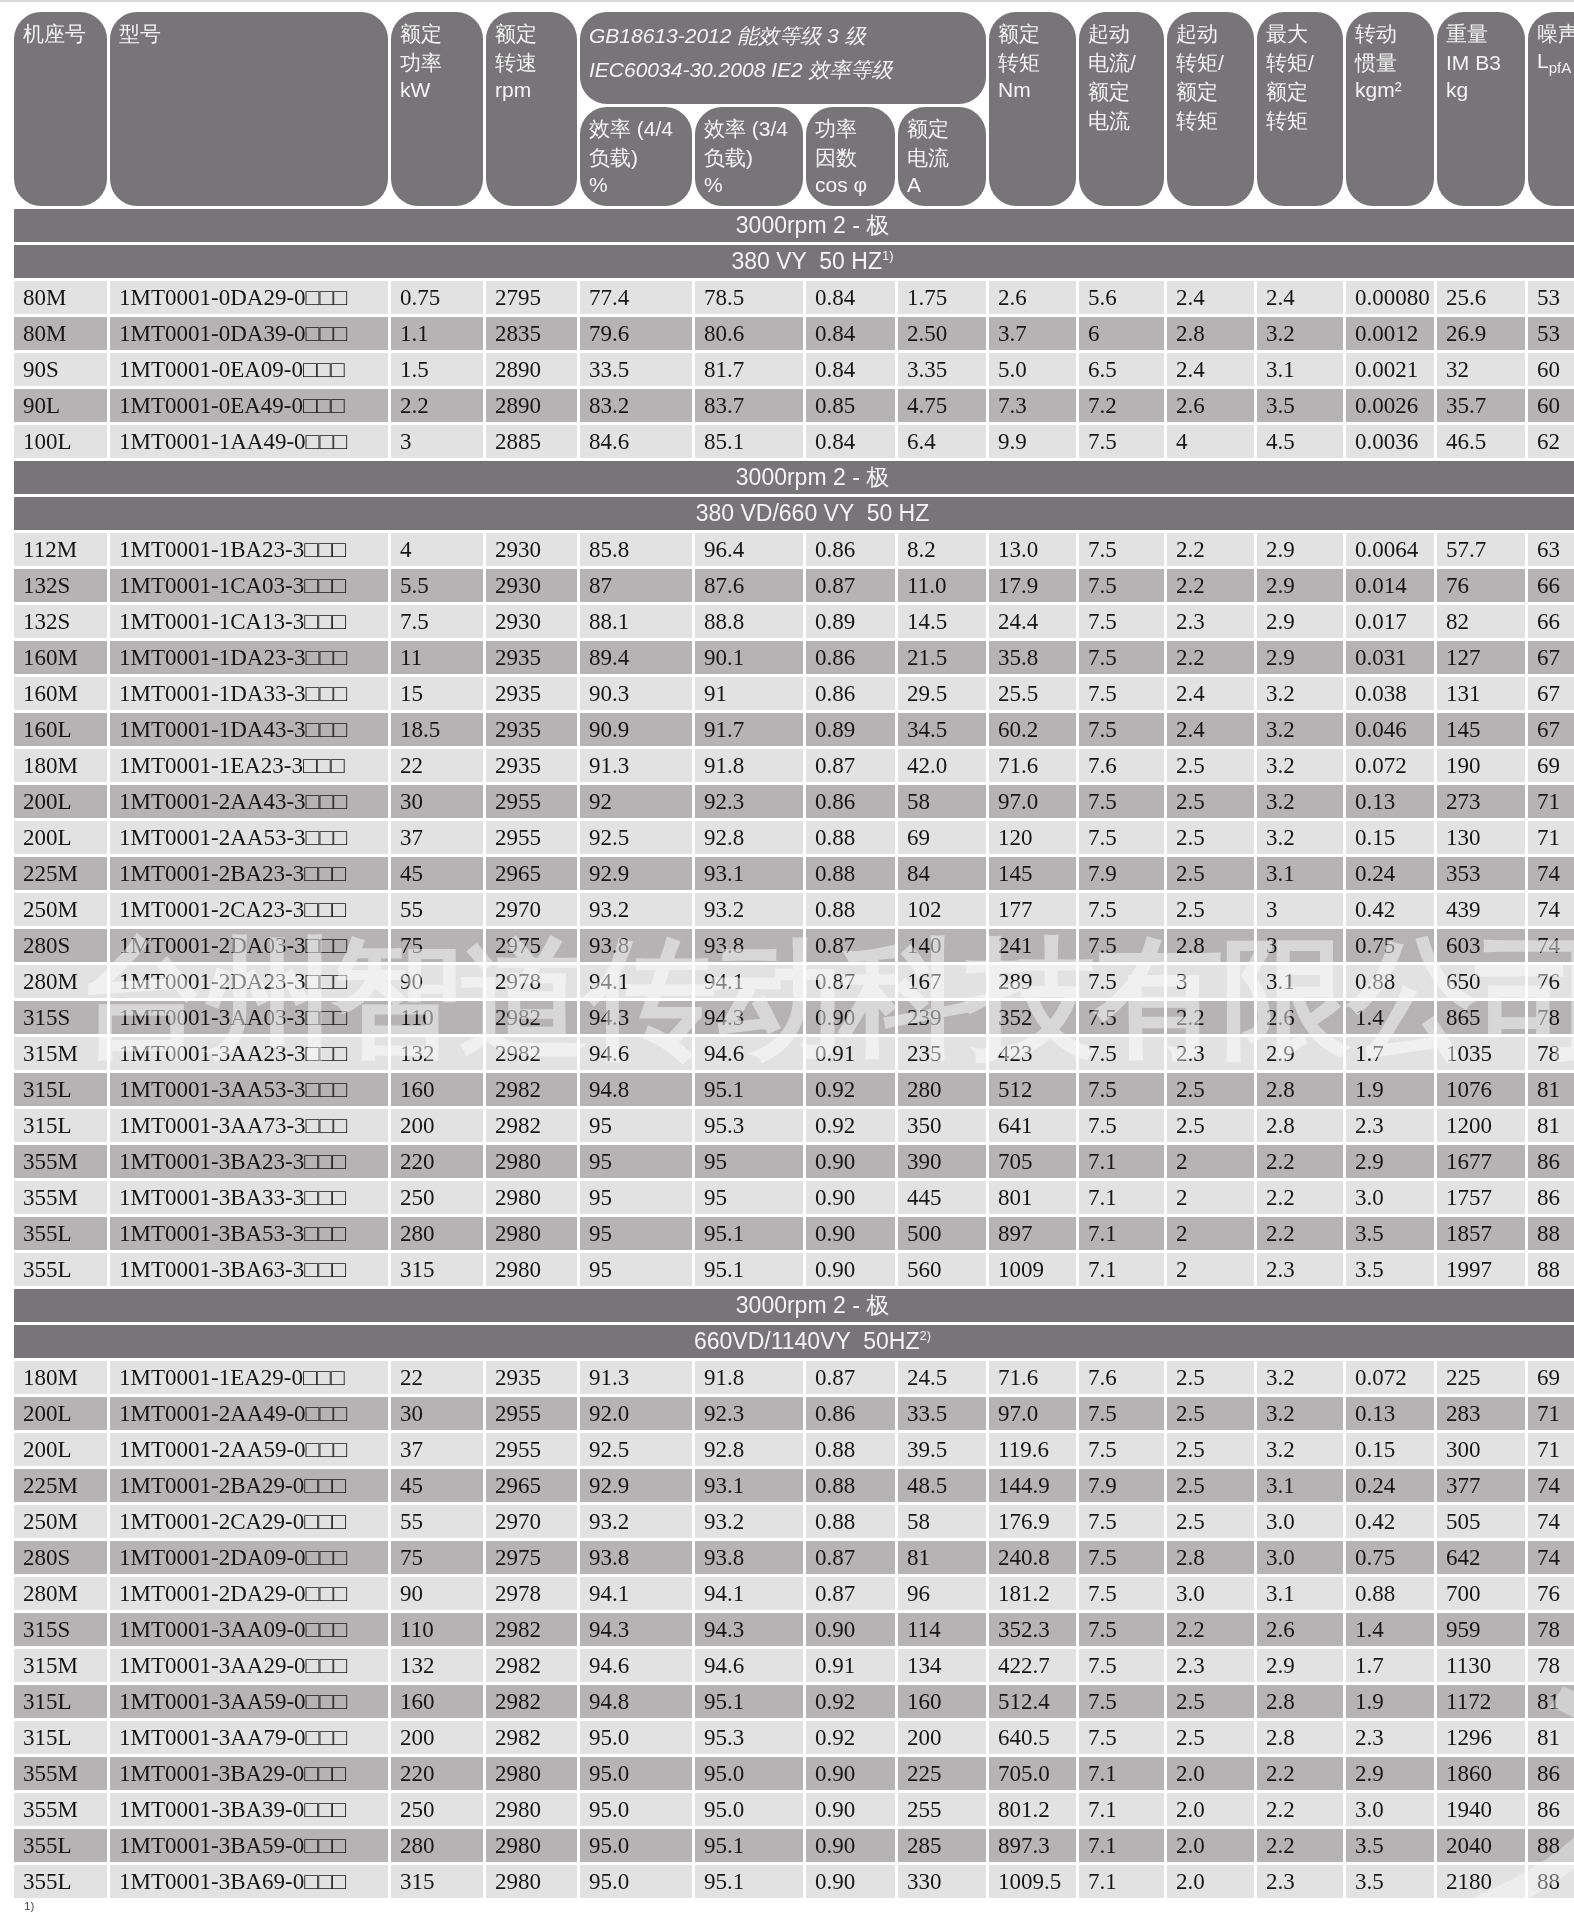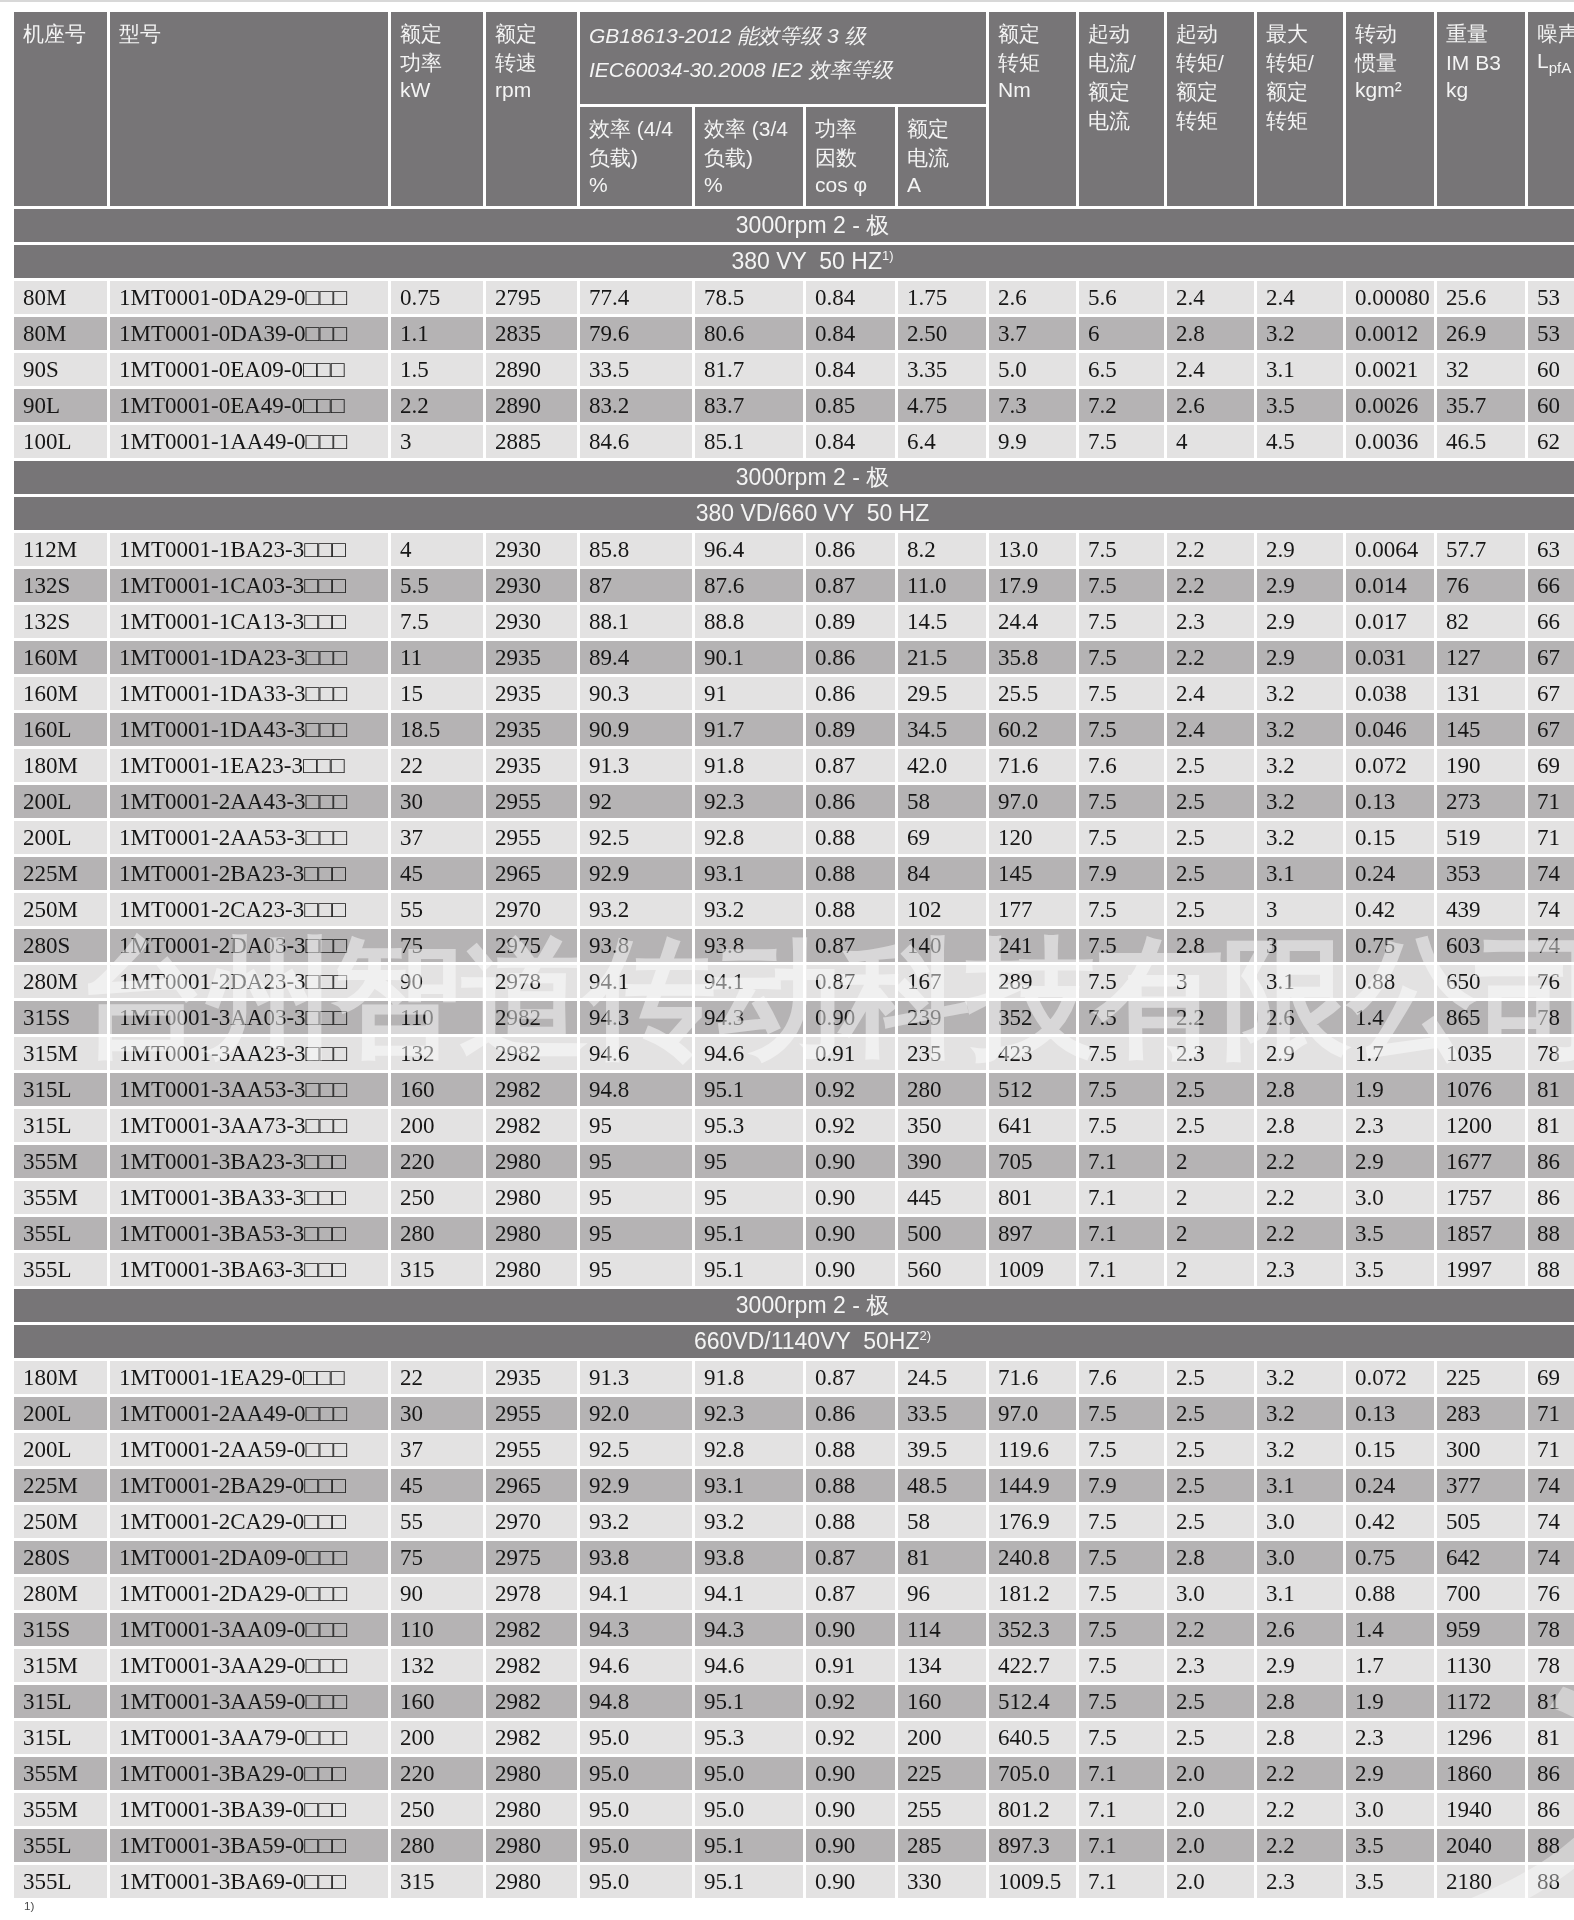--- a/index.html
+++ b/index.html
@@ -7,21 +7,21 @@
     width:1574px;height:1920px;background:#ffffff;position:relative;overflow:hidden;
     font-family:"Liberation Sans",sans-serif;
   }
   .topline{position:absolute;top:0;left:0;width:100%;height:2px;background:#d8d8d8;}
   table.spec{
     border-collapse:separate;border-spacing:3px;table-layout:fixed;
     width:1550px;margin:9px 0 0 11px;
   }
   thead td{
     background:#777577;color:#f4f4f4;font-size:21px;vertical-align:top;
-    padding:7px 9px;overflow:hidden;
+    padding:7px 9px;overflow:hidden;border-radius:27px;
   }
   tr.h1{height:92px;}
   tr.h2{height:89px;}
   .hcell-inner{display:flex;flex-direction:column;justify-content:space-between;height:100%;}
   .hlines div{line-height:29px;white-space:nowrap;}
   .hunit{line-height:26px;padding-bottom:1px;}
   .hunit sub{font-size:15px;}
   .gcell div{line-height:34px;white-space:nowrap;font-style:italic;}
   tbody td{
     font-family:"Liberation Serif",serif;font-size:23px;color:#161616;
@@ -455,21 +455,21 @@
         <td>2955</td>
         <td>92.5</td>
         <td>92.8</td>
         <td>0.88</td>
         <td>69</td>
         <td>120</td>
         <td>7.5</td>
         <td>2.5</td>
         <td>3.2</td>
         <td>0.15</td>
-        <td>519</td>
+        <td>130</td>
         <td>71</td>
       </tr>
       <tr class="data dark">
         <td>225M</td>
         <td>1MT0001-2BA23-3□□□</td>
         <td>45</td>
         <td>2965</td>
         <td>92.9</td>
         <td>93.1</td>
         <td>0.88</td>

